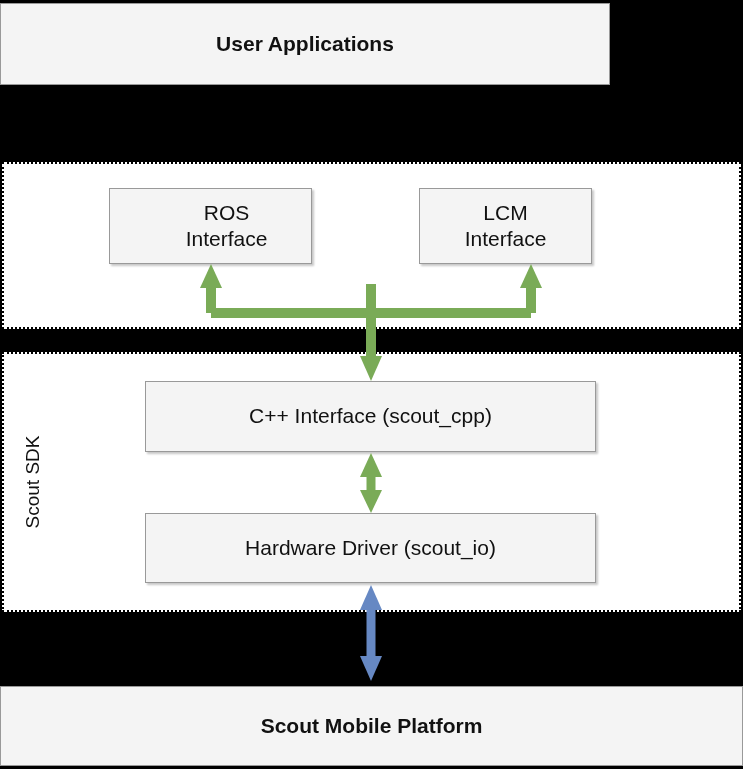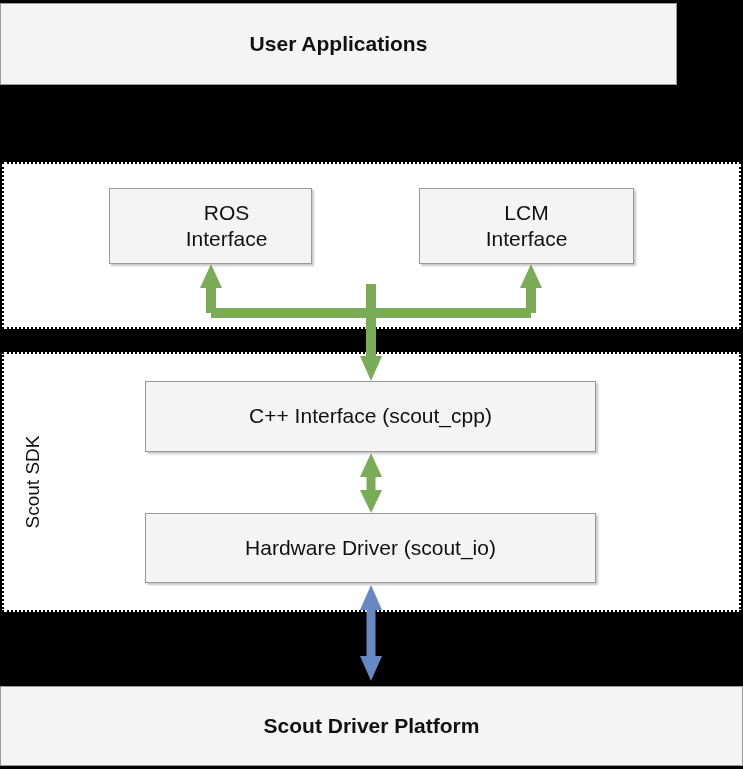--- a/index.html
+++ b/index.html
@@ -28,21 +28,21 @@
     align-items: center;
     justify-content: center;
     font-size: 21px;
     font-weight: bold;
     color: #111111;
   }
 
   #user-apps {
     left: 0px;
     top: 3px;
-    width: 677px;
+    width: 610px;
     height: 82px;
   }
 
   #platform {
     left: 0px;
     top: 686px;
     width: 743px;
     height: 80px;
   }
 
@@ -88,21 +88,21 @@
     left: 109px;
     top: 188px;
     width: 203px;
     height: 76px;
     padding-left: 32px;
   }
 
   #lcm-interface {
     left: 419px;
     top: 188px;
-    width: 215px;
+    width: 173px;
     height: 76px;
   }
 
   #cpp-interface {
     left: 145px;
     top: 381px;
     width: 451px;
     height: 71px;
   }
 
@@ -206,16 +206,16 @@
     </g>
 
     <g>
       <path d="M371,604 L371,657" stroke="#6688c3" stroke-width="9" fill="none"></path>
       <polygon points="371,585 360,610 382,610" fill="#6688c3"></polygon>
       <polygon points="371,681 360,656 382,656" fill="#6688c3"></polygon>
     </g>
   </svg>
 
   <div class="solid-box" id="platform">
-    <span>Scout Driver Platform</span>
+    <span>Scout Mobile Platform</span>
   </div>
 
 </div>
 
 </body></html>

